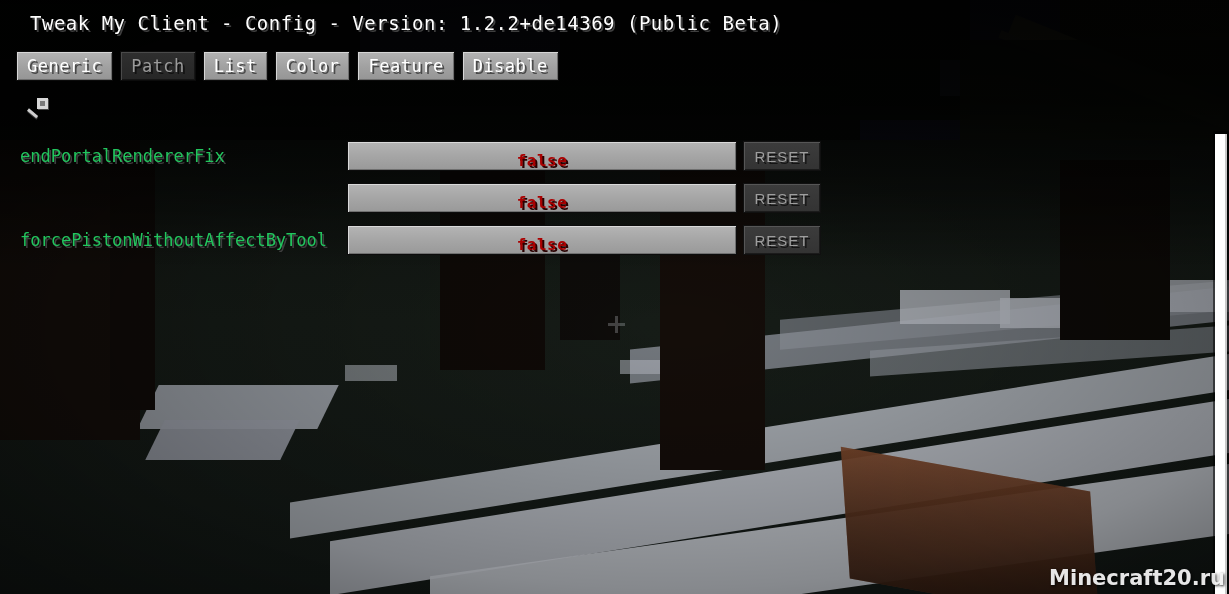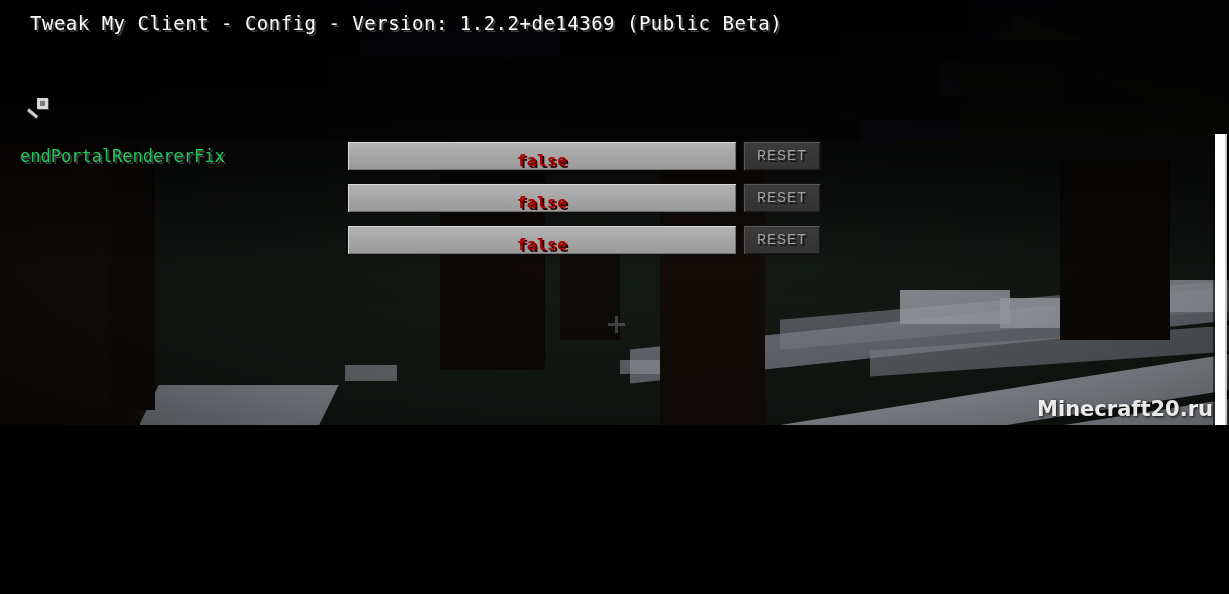--- a/index.html
+++ b/index.html
@@ -4,21 +4,21 @@
 <style>
   * { margin:0; padding:0; box-sizing:border-box; }
   html, body {
     width:1229px; height:594px; overflow:hidden;
     background:#000;
     font-family:"DejaVu Sans Mono", monospace;
   }
 
   #screen {
     position:relative;
-    width:1229px; height:425px;
+    width:1229px; height:594px;
     overflow:hidden;
   }
 
   
   #game-scene {
     position:absolute; inset:0;
     background:#0b0d0c;
   }
   .sky {
     position:absolute; left:0; top:0; width:1229px; height:150px;
@@ -245,21 +245,21 @@
   .opt-reset-btn {
     position:absolute; left:743px; top:3px;
     width:78px; height:30px;
     background:linear-gradient(180deg,#3c3c3c 0%,#333333 100%);
     border:1px solid #101010;
     box-shadow:inset 1px 1px 0 #565656, inset -1px -1px 0 #1b1b1b;
     display:flex; align-items:center; justify-content:center;
     cursor:default;
   }
   .opt-reset-text {
-    font-family:Liberation Mono, monospace;
+    font-family:Liberation Sans, sans-serif;
     font-size:15px;
     letter-spacing:1px;
     color:#9e9e9e;
     text-shadow:2px 2px 0 #141414;
   }
 
   
   #scrollbar-track {
     position:absolute; right:0; top:131px;
     width:16px; height:463px;
@@ -268,21 +268,21 @@
   #scrollbar-thumb {
     position:absolute; right:2px; top:134px;
     width:12px; height:460px;
     background:#ffffff;
     box-shadow:inset -2px 0 0 #c9c9c9;
     cursor:pointer;
   }
 
   
   #watermark {
-    position:absolute; right:16px; bottom:4px;
+    position:absolute; right:4px; bottom:4px;
     font-family:"DejaVu Sans", sans-serif;
     font-size:21px;
     font-weight:bold;
     color:#f2f2f2;
     text-shadow:1px 1px 3px rgba(0,0,0,.9);
     letter-spacing:0;
     opacity:.95;
   }
 </style>
 </head>
@@ -331,20 +331,40 @@
     <div class="vignette"></div>
     <div class="top-shade"></div>
   </div>
 
   <div id="crosshair"></div>
 
   <div id="gui">
 
     <div id="window-title" class="mc-text">Tweak My Client - Config - Version: 1.2.2+de14369 (Public Beta)</div>
 
+    <div id="tab-bar">
+      <div class="tab enabled">
+        <span>Generic</span>
+      </div>
+      <div class="tab active">
+        <span>Patch</span>
+      </div>
+      <div class="tab enabled">
+        <span>List</span>
+      </div>
+      <div class="tab enabled">
+        <span>Color</span>
+      </div>
+      <div class="tab enabled">
+        <span>Feature</span>
+      </div>
+      <div class="tab enabled">
+        <span>Disable</span>
+      </div>
+    </div>
 
     <div id="search-row">
       <span class="magnifier-glass">
         <span class="hole"></span>
       </span>
       <span class="magnifier-handle"></span>
     </div>
 
     <div id="option-list">
 
@@ -361,20 +381,21 @@
       <div class="opt-row">
         <div class="opt-value-btn">
           <span class="opt-value-text">false</span>
         </div>
         <div class="opt-reset-btn">
           <span class="opt-reset-text">RESET</span>
         </div>
       </div>
 
       <div class="opt-row">
+        <div class="opt-label">forcePistonWithoutAffectByTool</div>
         <div class="opt-value-btn">
           <span class="opt-value-text">false</span>
         </div>
         <div class="opt-reset-btn">
           <span class="opt-reset-text">RESET</span>
         </div>
       </div>
 
     </div>
 

